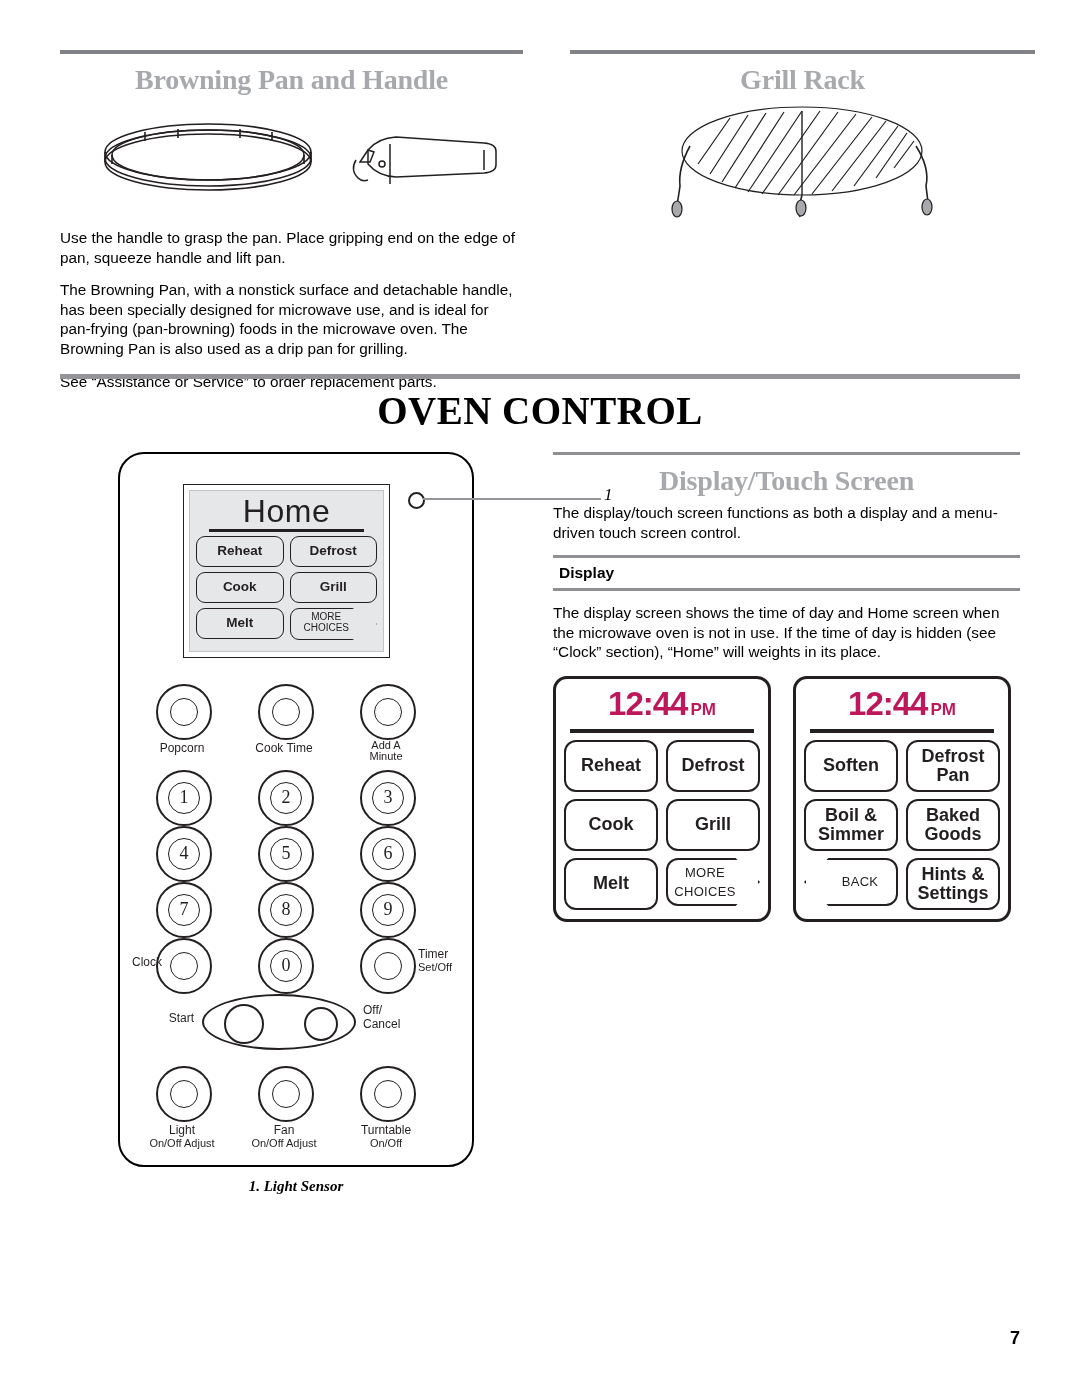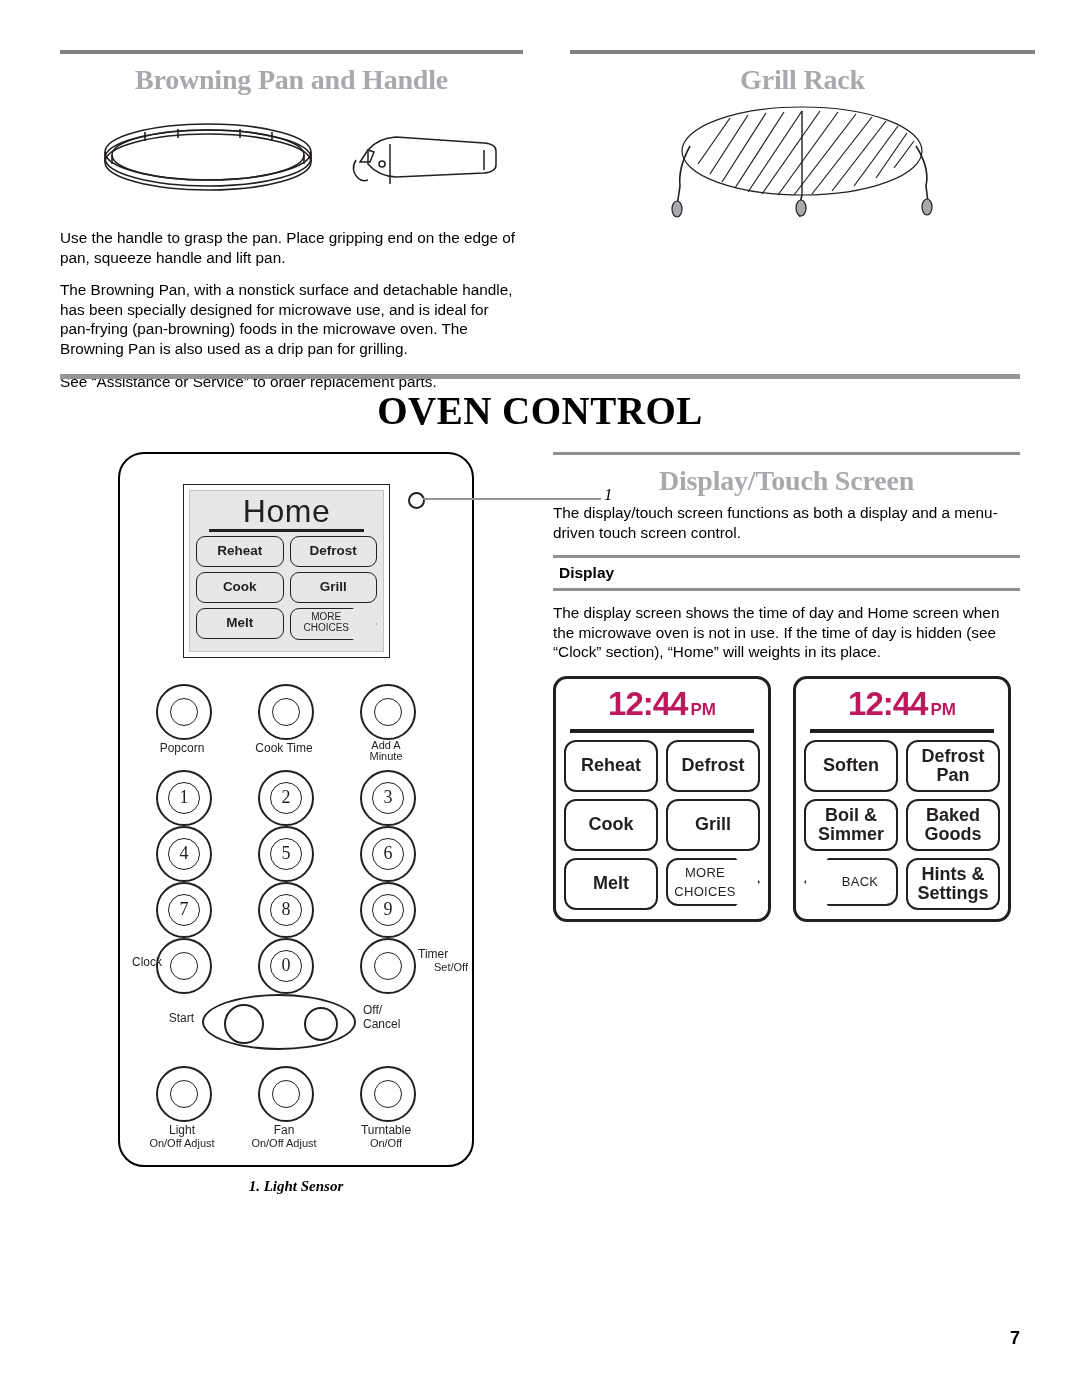--- a/index.html
+++ b/index.html
@@ -412,21 +412,21 @@
         <span class="digit">9</span>
       </div>
 
     <div class="rbtn" style="left:38px; top:486px;"></div>
     <div class="rbtn num" style="left:140px; top:486px;">
         <span class="digit">0</span>
       </div>
     <div class="rbtn" style="left:242px; top:486px;"></div>
     <div class="blabel" style="left:-46px; top:504px; text-align:right;">Clock</div>
     <div class="blabel" style="left:300px; top:496px; text-align:left; width:70px;">Timer</div>
-    <div class="blabel sm" style="left:316px; top:510px; text-align:left; width:70px;">Set/Off</div>
+    <div class="blabel sm" style="left:300px; top:510px; text-align:left; width:70px;">Set/Off</div>
 
     <div class="start-oval" style="left:84px; top:542px;">
       <div class="start-inner"></div>
       <div class="cancel-inner"></div>
     </div>
     <div class="blabel" style="left:-8px; top:560px; text-align:right; width:84px;">Start</div>
     <div class="blabel" style="left:245px; top:552px; text-align:left; width:80px;">Off/</div>
     <div class="blabel" style="left:245px; top:566px; text-align:left; width:80px;">Cancel</div>
 
     <div class="rbtn" style="left:38px; top:614px;"></div>

